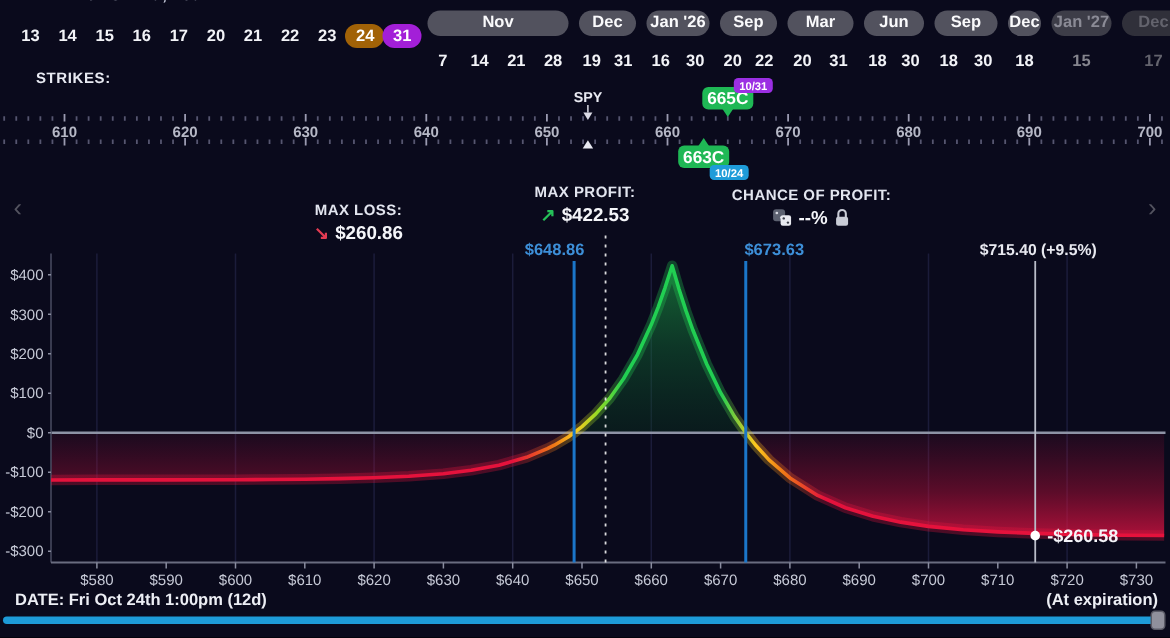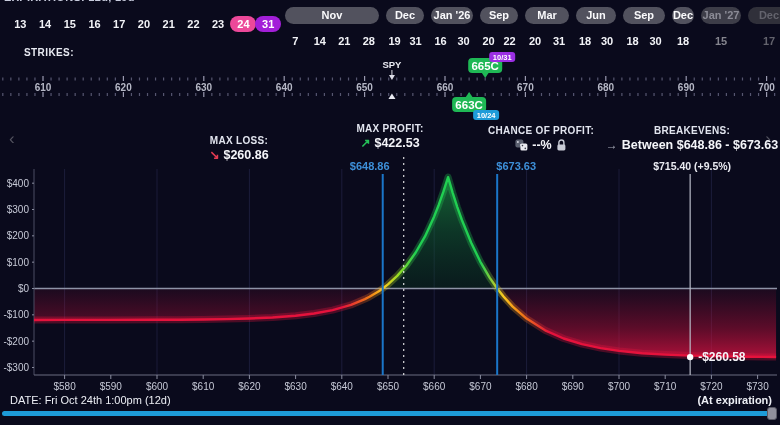--- a/index.html
+++ b/index.html
@@ -23,21 +23,21 @@
   
   .stats{position:absolute;top:122px;left:0;width:780px;height:34px;}
   .stat-item{position:absolute;transform:translateX(-50%);text-align:center;white-space:nowrap;}
   .stat-label{font-size:10px;font-weight:bold;color:#e2e5ef;letter-spacing:.3px;}
   .stat-value{margin-top:2px;font-size:12.5px;font-weight:bold;color:#f4f5f9;display:flex;align-items:center;justify-content:center;gap:4px;}
   .chev{position:absolute;top:8px;font-size:17px;color:#53535f;line-height:17px;cursor:pointer;}
   .glyph-red{color:#e23b52;font-weight:bold;font-size:12px;}
   .glyph-green{color:#25c058;font-weight:bold;font-size:12px;}
   .glyph-gray{color:#a9acb9;font-weight:bold;font-size:12px;}
   
-  .footer-date{position:absolute;left:10px;top:394px;font-size:11px;font-weight:normal;color:#eceef4;}
+  .footer-date{position:absolute;left:10px;top:394px;font-size:11px;font-weight:bold;color:#eceef4;}
   .footer-right{position:absolute;right:8px;top:394px;font-size:11px;font-weight:bold;color:#eceef4;}
   .slider-track{position:absolute;left:2px;right:4px;top:411px;height:5px;border-radius:3px;background:#1d9bd8;cursor:pointer;}
   .slider-handle{position:absolute;right:3px;top:407px;width:10px;height:13px;border-radius:3px;
                  background:#90909c;border:1px solid #5a5a66;box-sizing:border-box;cursor:ew-resize;}
   svg text{font-family:"Liberation Sans",sans-serif;}
 </style>
 </head>
 <body>
 
 <div class="app">
@@ -47,21 +47,21 @@
         <div class="dates-row">
           <div class="date-cell" style="width:24.727272727272727px">13</div>
           <div class="date-cell" style="width:24.727272727272727px">14</div>
           <div class="date-cell" style="width:24.727272727272727px">15</div>
           <div class="date-cell" style="width:24.727272727272727px">16</div>
           <div class="date-cell" style="width:24.727272727272727px">17</div>
           <div class="date-cell" style="width:24.727272727272727px">20</div>
           <div class="date-cell" style="width:24.727272727272727px">21</div>
           <div class="date-cell" style="width:24.727272727272727px">22</div>
           <div class="date-cell" style="width:24.727272727272727px">23</div>
-          <div class="date-cell" style="width:24.727272727272727px"><span class="date-sel" style="background:#ec4899">24</span></div>
+          <div class="date-cell" style="width:24.727272727272727px"><span class="date-sel" style="background:#a16207">24</span></div>
           <div class="date-cell" style="width:24.727272727272727px"><span class="date-sel" style="background:#a31fd8">31</span></div>
         </div>
       </div>
       <div class="month-group" style="width:98px">
         <div class="month-pill">Nov</div>
         <div class="dates-row">
           <div class="date-cell" style="width:24.5px">7</div>
           <div class="date-cell" style="width:24.5px">14</div>
           <div class="date-cell" style="width:24.5px">21</div>
           <div class="date-cell" style="width:24.5px">28</div>
@@ -381,27 +381,20 @@
             <circle cx="7.6" cy="6.6" r="0.8" fill="#3a3d48"></circle>
             <circle cx="10.4" cy="9.4" r="0.8" fill="#3a3d48"></circle>
           </svg>
           <span>--%</span>
           <svg width="11" height="12" viewBox="0 0 11 12">
             <path d="M3 6 V3.5 a2.5 2.5 0 0 1 5 0 V6" fill="none" stroke="#c9ccd6" stroke-width="1.4"></path>
             <rect x="1.5" y="5.5" width="8" height="6" rx="1.4" fill="#c9ccd6"></rect>
           </svg>
         </div>
       </div>
-      <div class="stat-item" style="left:692px;top:3px;">
-        <div class="stat-label">BREAKEVENS:</div>
-        <div class="stat-value">
-          <span class="glyph-gray">→</span>
-          <span>Between $648.86 - $673.63</span>
-        </div>
-      </div>
     </div>
   <svg id="chart" width="780" height="240" style="position:absolute;top:155px;left:0;">
       <defs>
         <clipPath id="plotclip">
           <rect x="34" y="0" width="743" height="220"></rect>
         </clipPath>
         <linearGradient id="lineGrad" gradientUnits="userSpaceOnUse" x1="0" y1="0" x2="780" y2="0">
           <stop offset="0" stop-color="#e5123c"></stop>
           <stop offset="0.438" stop-color="#e5123c"></stop>
           <stop offset="0.474" stop-color="#ef7a16"></stop>

